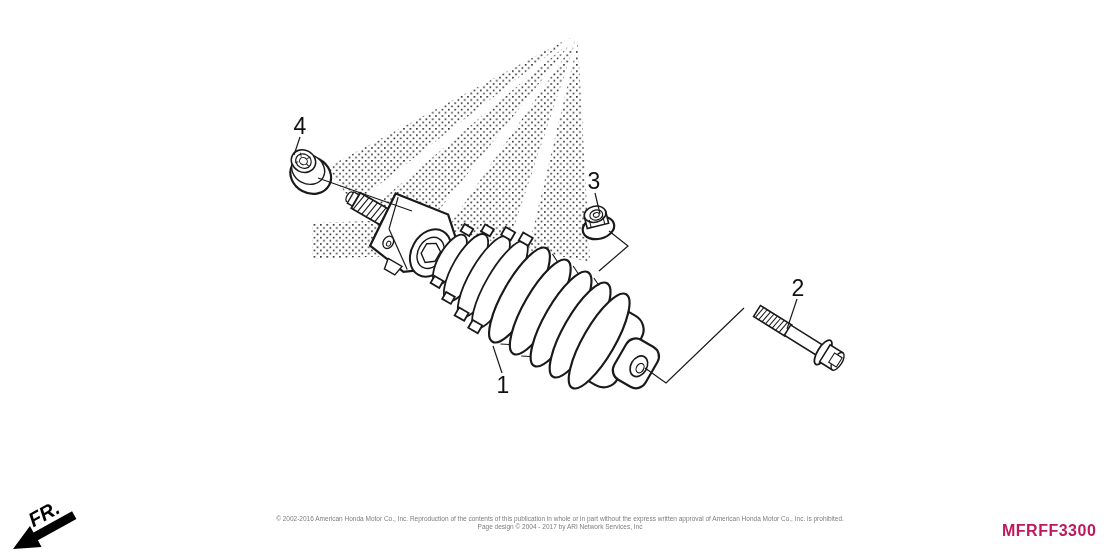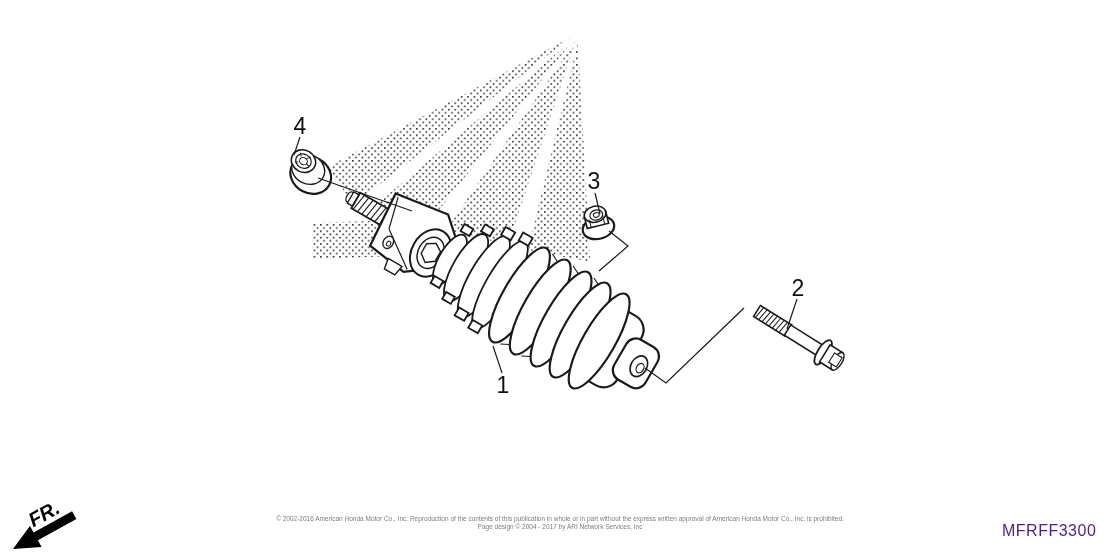--- a/index.html
+++ b/index.html
@@ -16,21 +16,21 @@
     font-family:"Liberation Sans", sans-serif;
     font-weight:bold;font-style:italic;font-size:20px;fill:#000;
   }
   .footer{
     position:absolute;left:0;right:0;top:515px;text-align:center;
     color:#7d7d7d;font-size:6.5px;line-height:8px;
     font-family:"Liberation Sans", sans-serif;
   }
   .code{
     position:absolute;left:1002px;top:522px;
-    color:#4c1d95;font-weight:normal;font-size:16px;letter-spacing:.5px;
+    color:#be185d;font-weight:bold;font-size:16px;letter-spacing:.5px;
     font-family:"Liberation Sans", sans-serif;
   }
 </style>
 </head>
 <body>
 
 <div class="stage">
 
 <svg width="1120" height="560" viewBox="0 0 1120 560">
   <defs>

